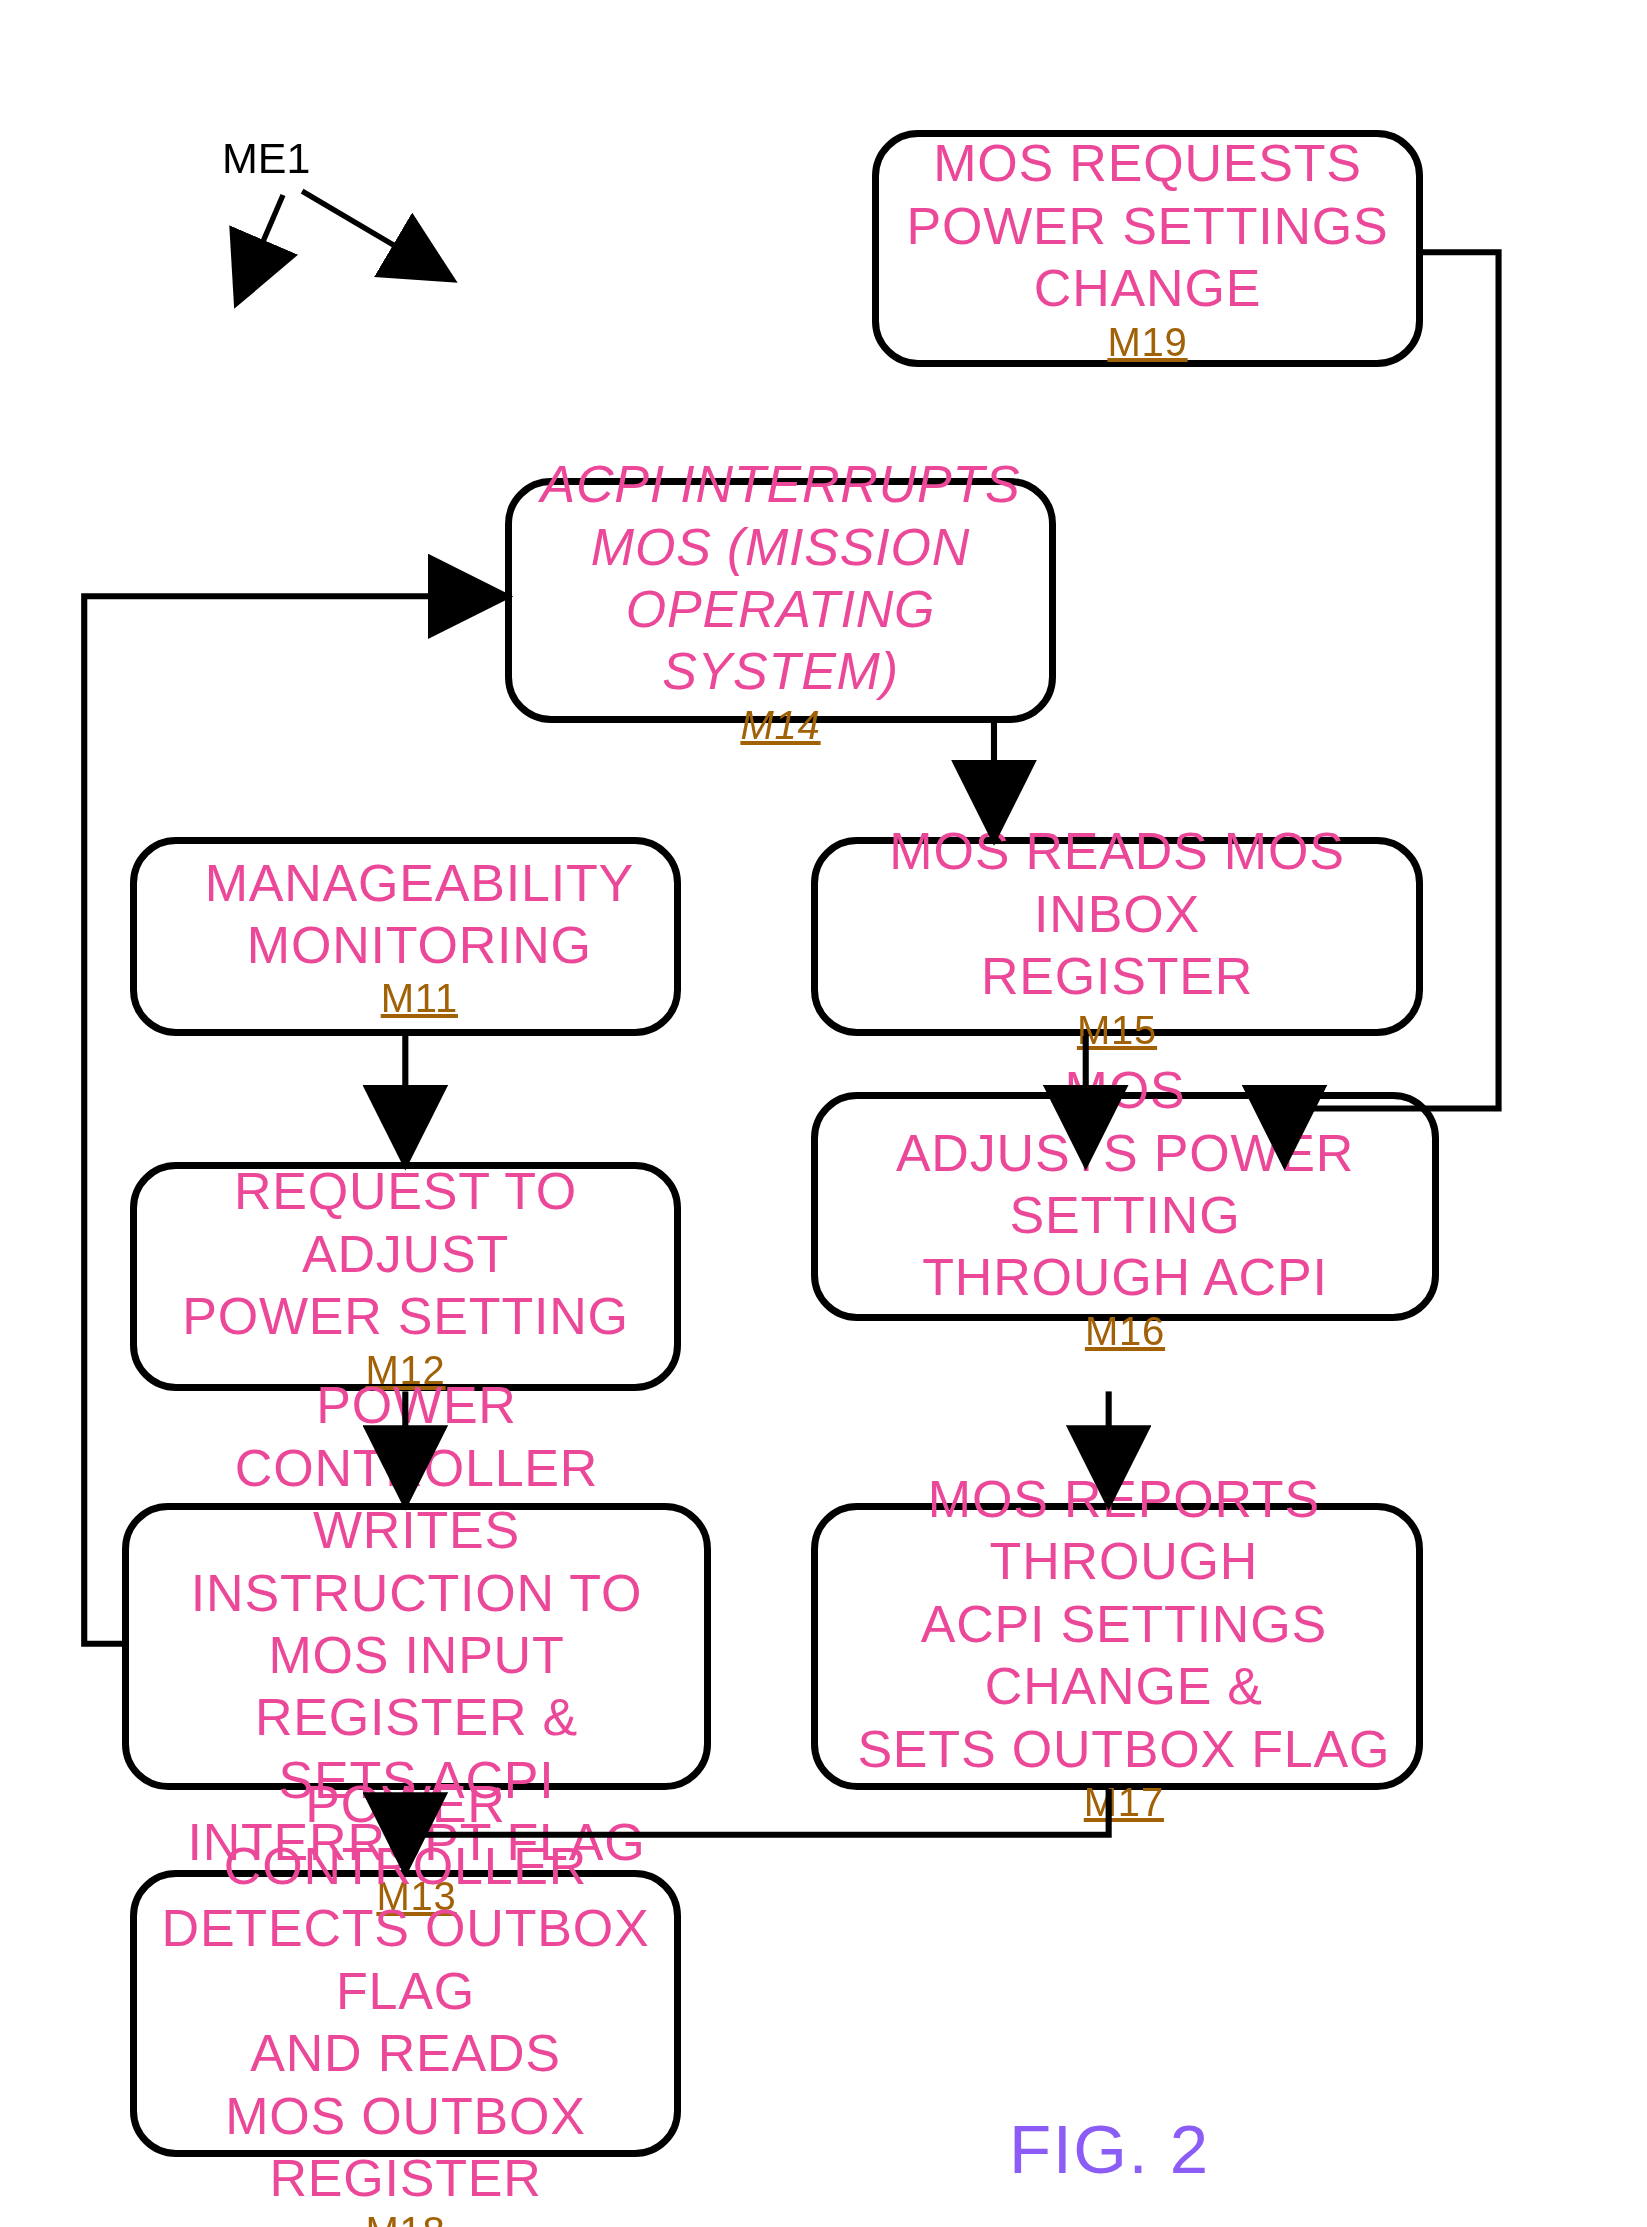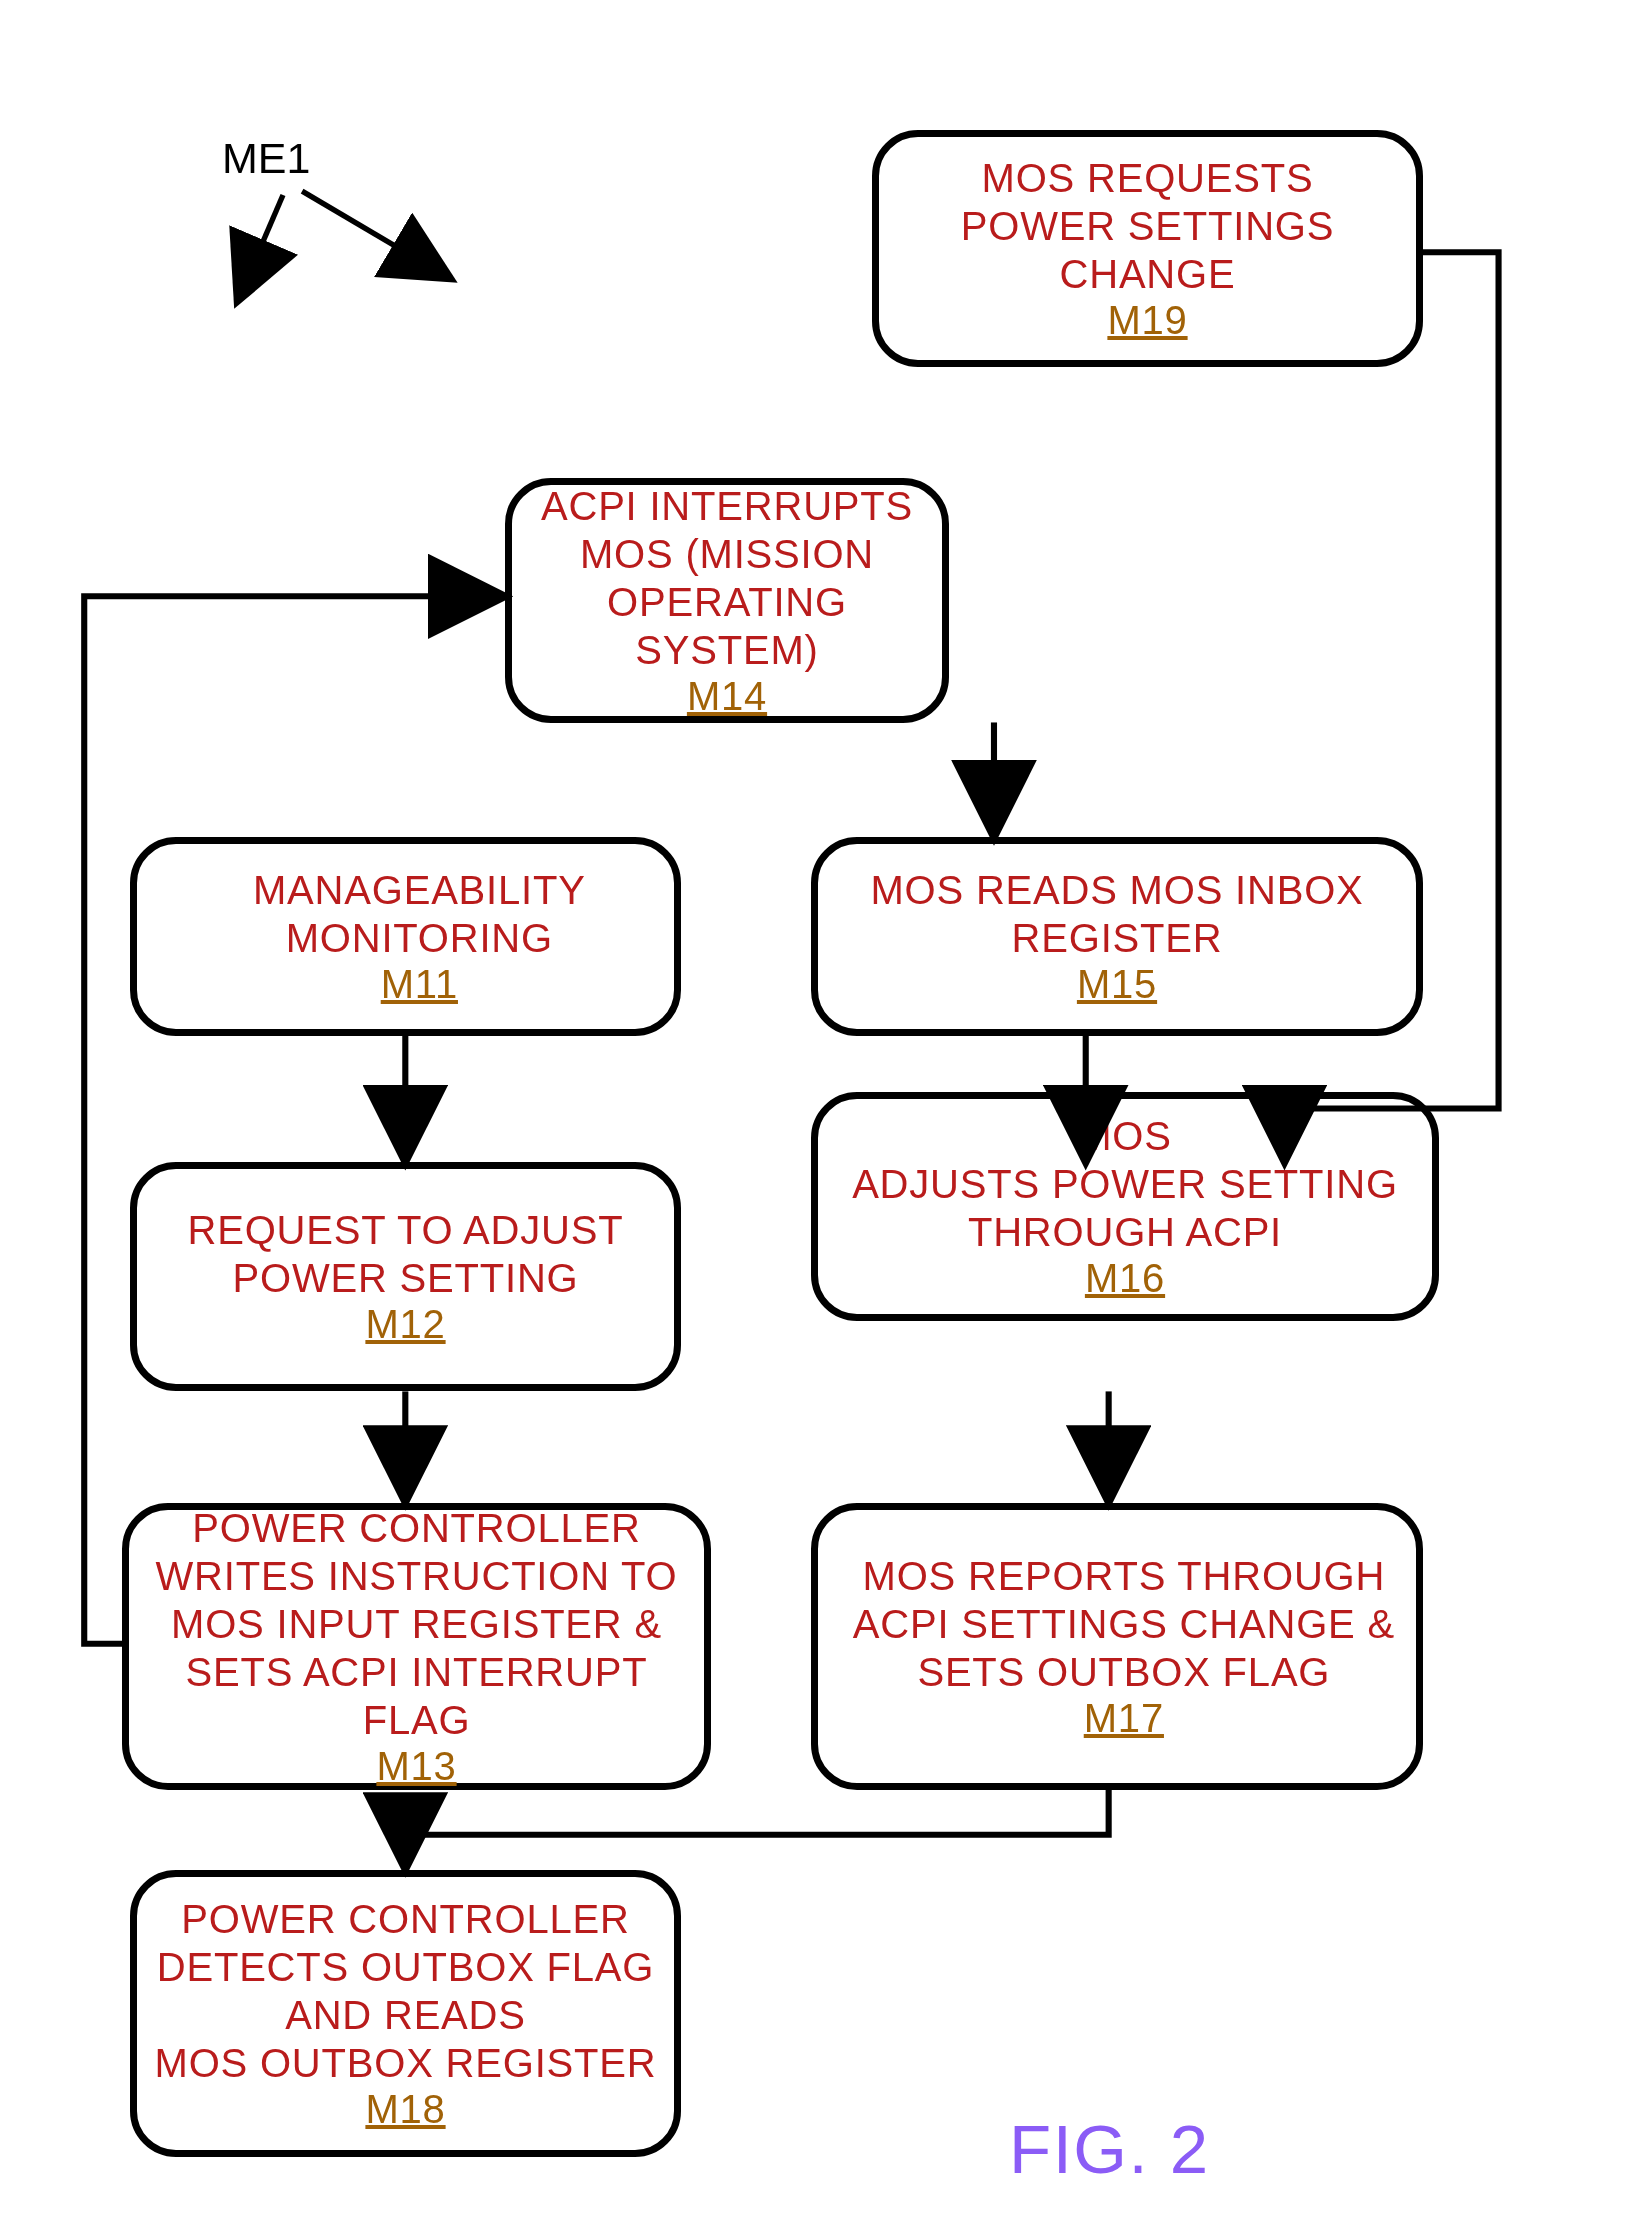--- a/index.html
+++ b/index.html
@@ -20,24 +20,24 @@
     border: 7.6px solid #000;
     border-radius: 46px;
     display: flex;
     flex-direction: column;
     align-items: center;
     justify-content: center;
     text-align: center;
     padding: 15.3px;
   }
   .node .t {
-    font-size: 40px;
+    font-size: 52px;
     font-weight: 400;
     line-height: 1.2;
-    color: #b91c1c;
+    color: #ec4899;
     font-family: Arial, Helvetica, sans-serif;
     letter-spacing: 0.8px;
   }
   .node .id {
     font-size: 40px;
     font-weight: 400;
     text-decoration: underline;
     color: #a16207;
     letter-spacing: 0.8px;
   }
@@ -64,21 +64,21 @@
 
 <div class="canvas">
 
   <div class="label-me1" style="left:222px; top:134px;">ME1</div>
 
   <div class="node" style="left:872px; top:130px; width:551px; height:237px;">
     <div class="t">MOS REQUESTS<br>POWER SETTINGS<br>CHANGE</div>
     <div class="id">M19</div>
   </div>
 
-  <div class="node" style="left:505px; top:478px; width:444px; height:245px;">
+  <div class="node" style="left:505px; top:478px; width:551px; height:245px;font-style:italic;">
     <div class="t">ACPI INTERRUPTS<br>MOS (MISSION<br>OPERATING SYSTEM)</div>
     <div class="id">M14</div>
   </div>
 
   <div class="node" style="left:130px; top:837px; width:551px; height:199px;padding-left:43px;">
     <div class="t">MANAGEABILITY<br>MONITORING</div>
     <div class="id">M11</div>
   </div>
 
   <div class="node" style="left:811px; top:837px; width:612px; height:199px;">

